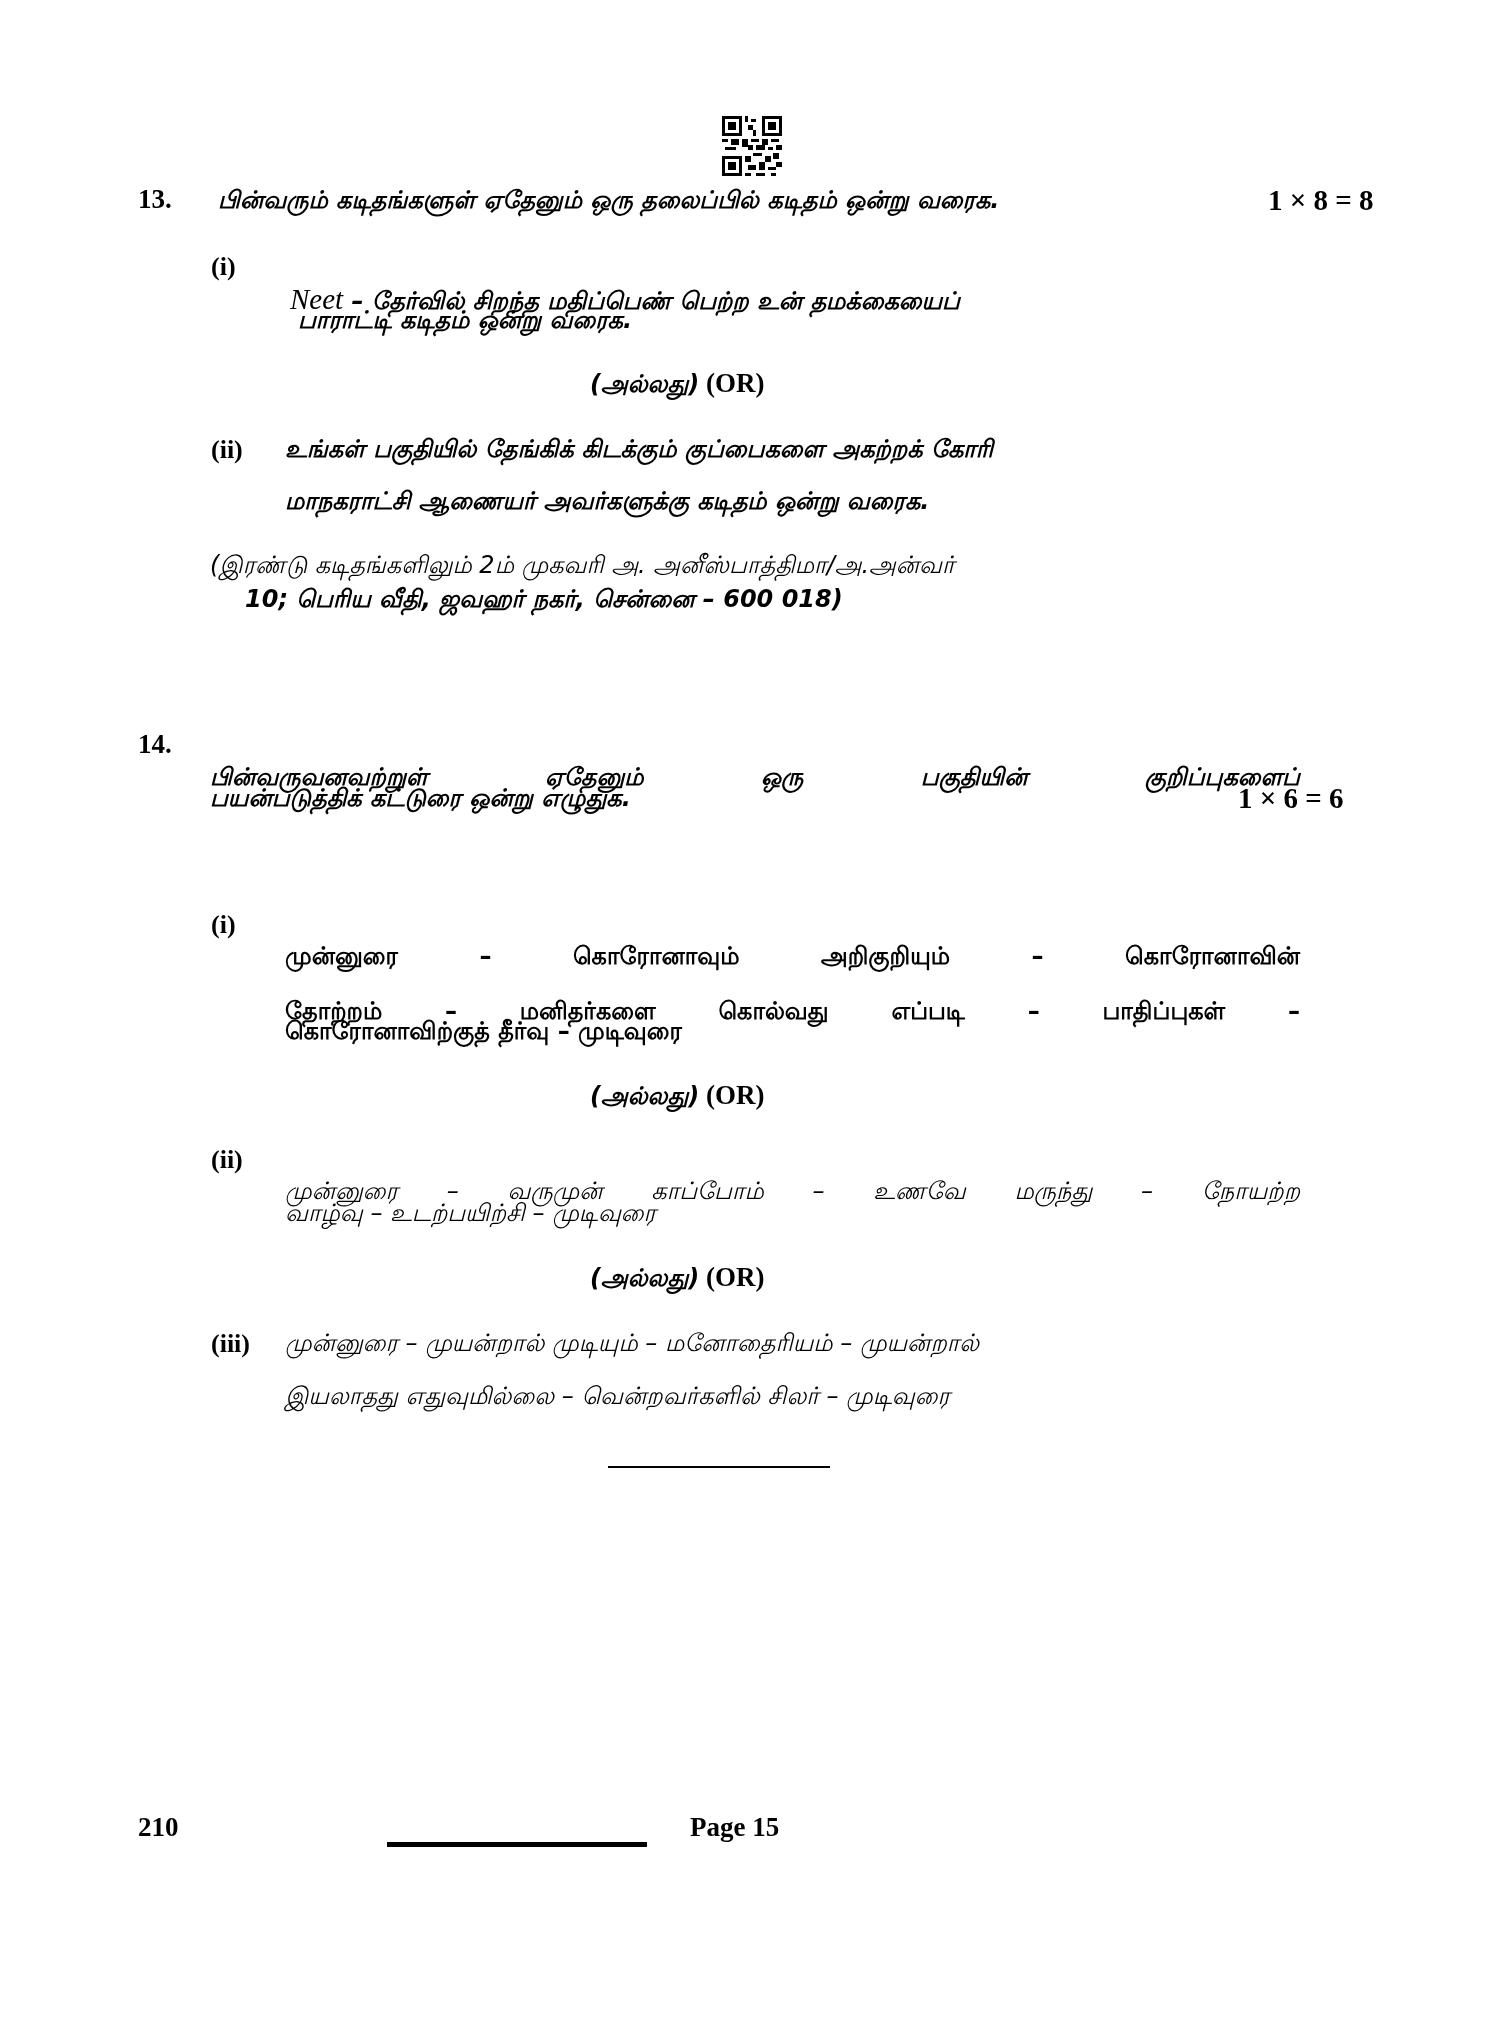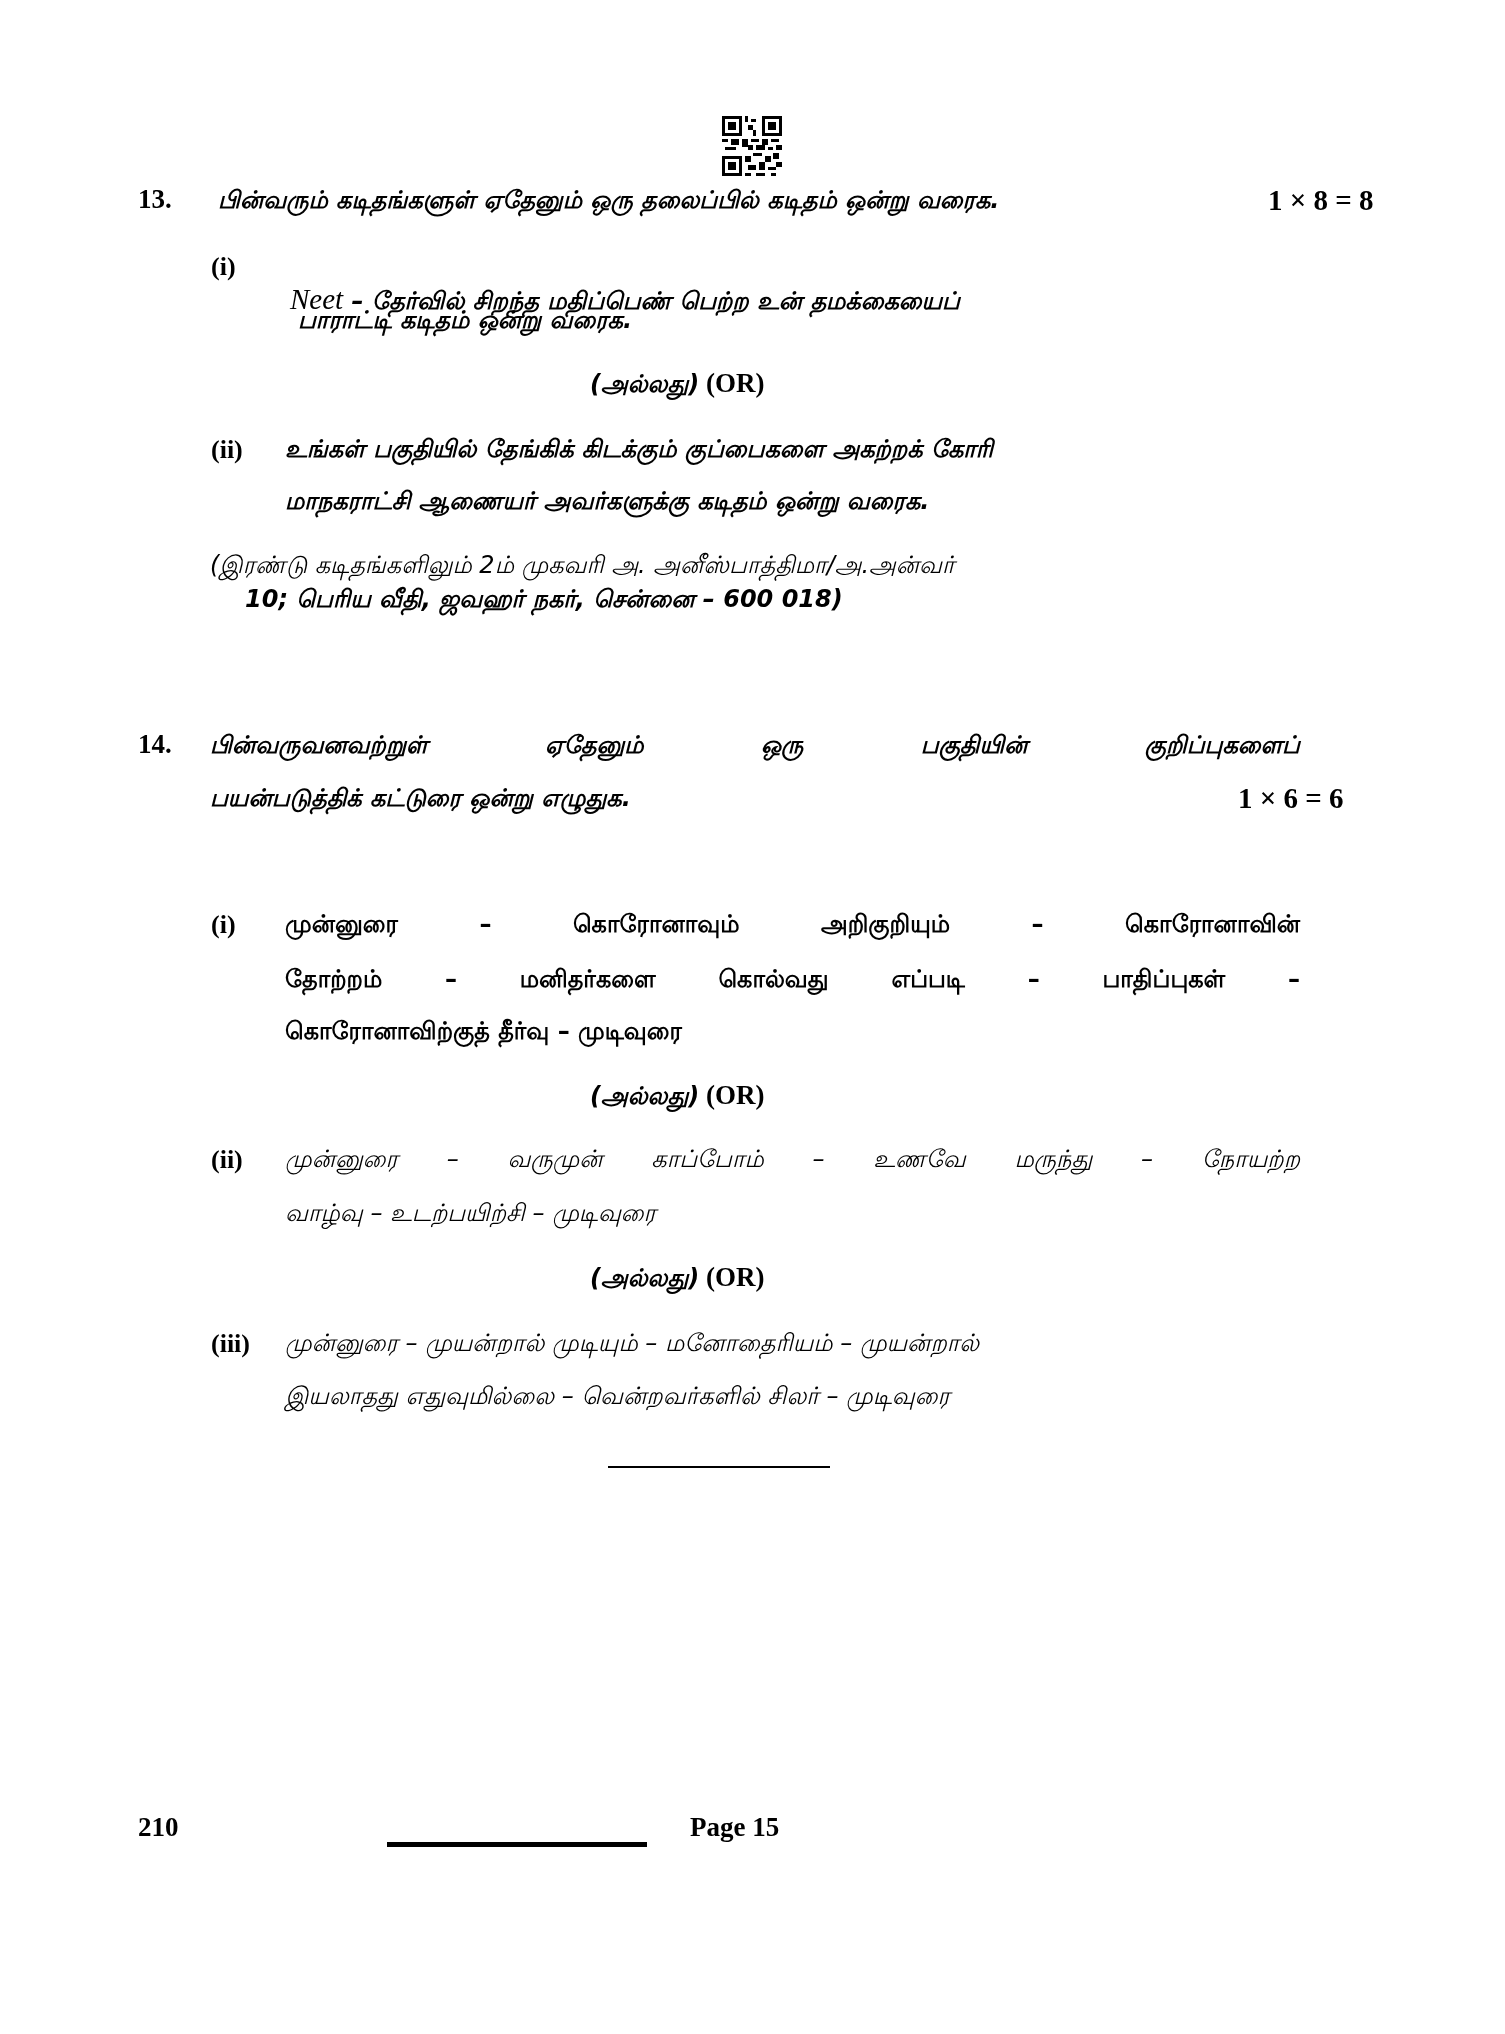--- a/index.html
+++ b/index.html
@@ -6,21 +6,21 @@
   body { width: 1505px; height: 2034px; position: relative; overflow: hidden;
          font-family: "DejaVu Sans", sans-serif; color: #000; }
   .abs { position: absolute; white-space: nowrap; }
   .num { font-family: "Liberation Serif", serif; font-weight: bold; font-size: 27px; }
   .ta { font-family: "DejaVu Sans", sans-serif; font-style: italic; font-weight: bold; font-size: 24px; }
   .roman { font-family: "Liberation Serif", serif; font-weight: bold; font-size: 26px; }
   .neet { font-family: "Liberation Serif", serif; font-style: italic; font-size: 29px; }
   .or { font-family: "Liberation Serif", serif; font-weight: bold; font-size: 27px; }
   .or .ta { font-style: italic; }
   .marks { font-family: "Liberation Serif", serif; font-weight: bold; font-size: 29px; }
-  .justify { display: flex; justify-content: space-between; }
+  .justify { display: flex; justify-content: space-between; margin-top: 32px; }
   .qr { position: absolute; left: 722px; top: 115px; width: 60px; height: 62px; }
   .divider { position: absolute; left: 608px; top: 1466px; width: 222px; height: 2px; background: #000; }
   .footline { position: absolute; left: 387px; top: 1842px; width: 260px; height: 5px; background: #000; }
 </style>
 </head>
 <body>
 
 <svg class="qr" viewBox="0 0 21 21" shape-rendering="crispEdges">
   <rect x="0" y="0" width="21" height="21" fill="#fff"></rect>
   <g fill="#000">

